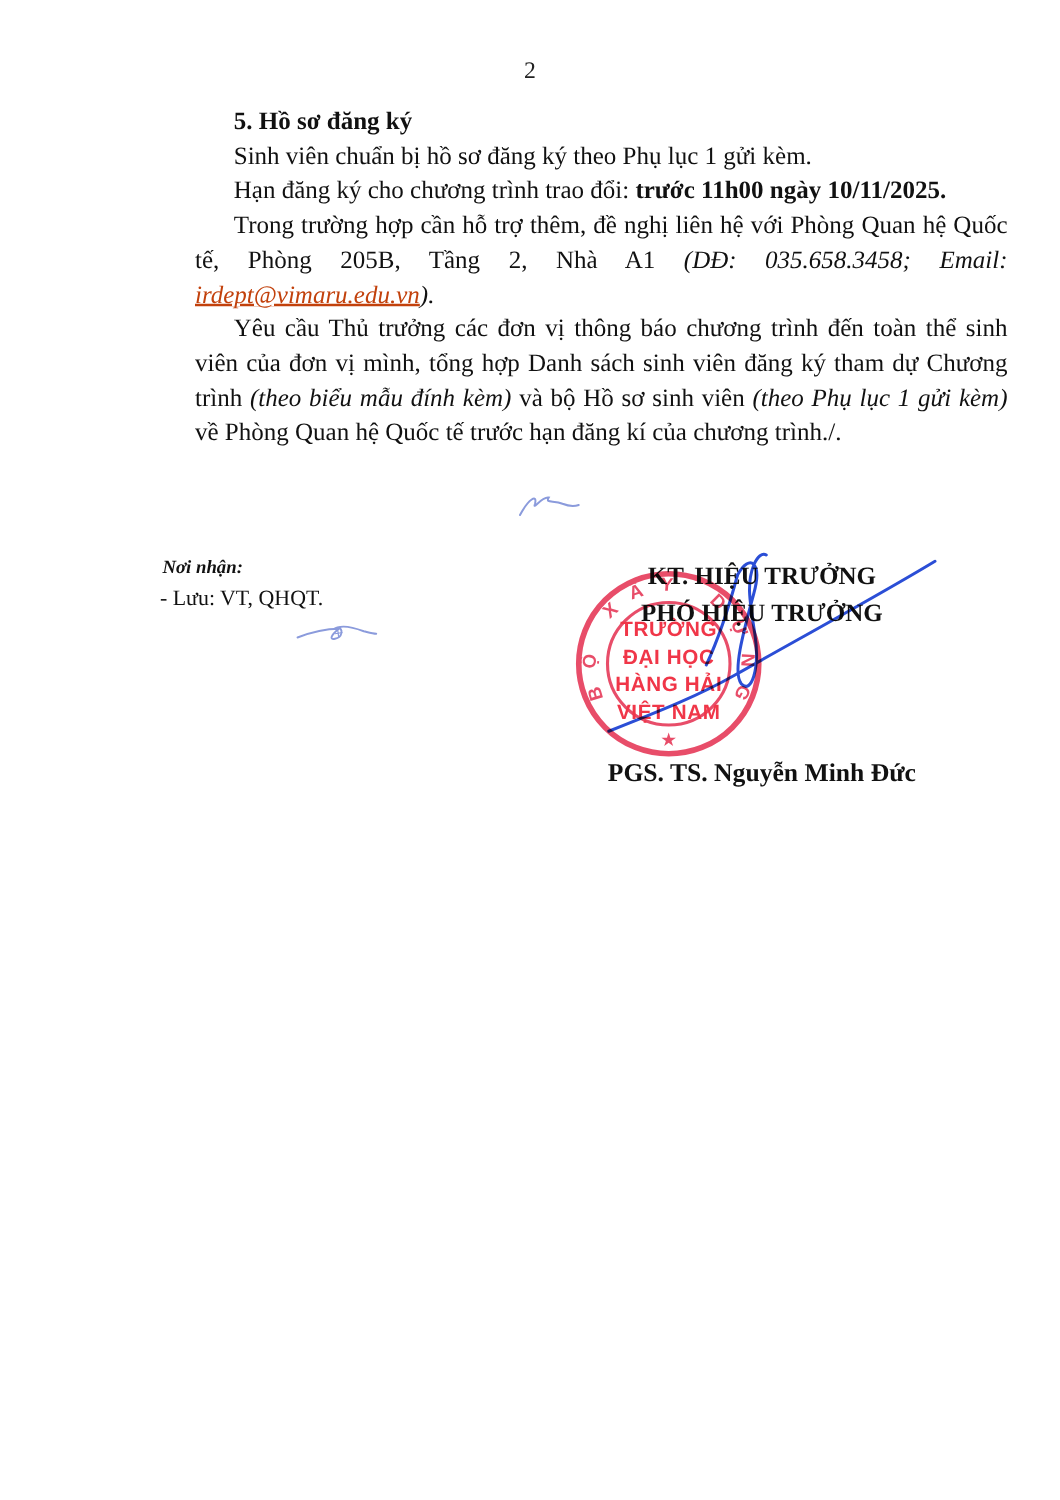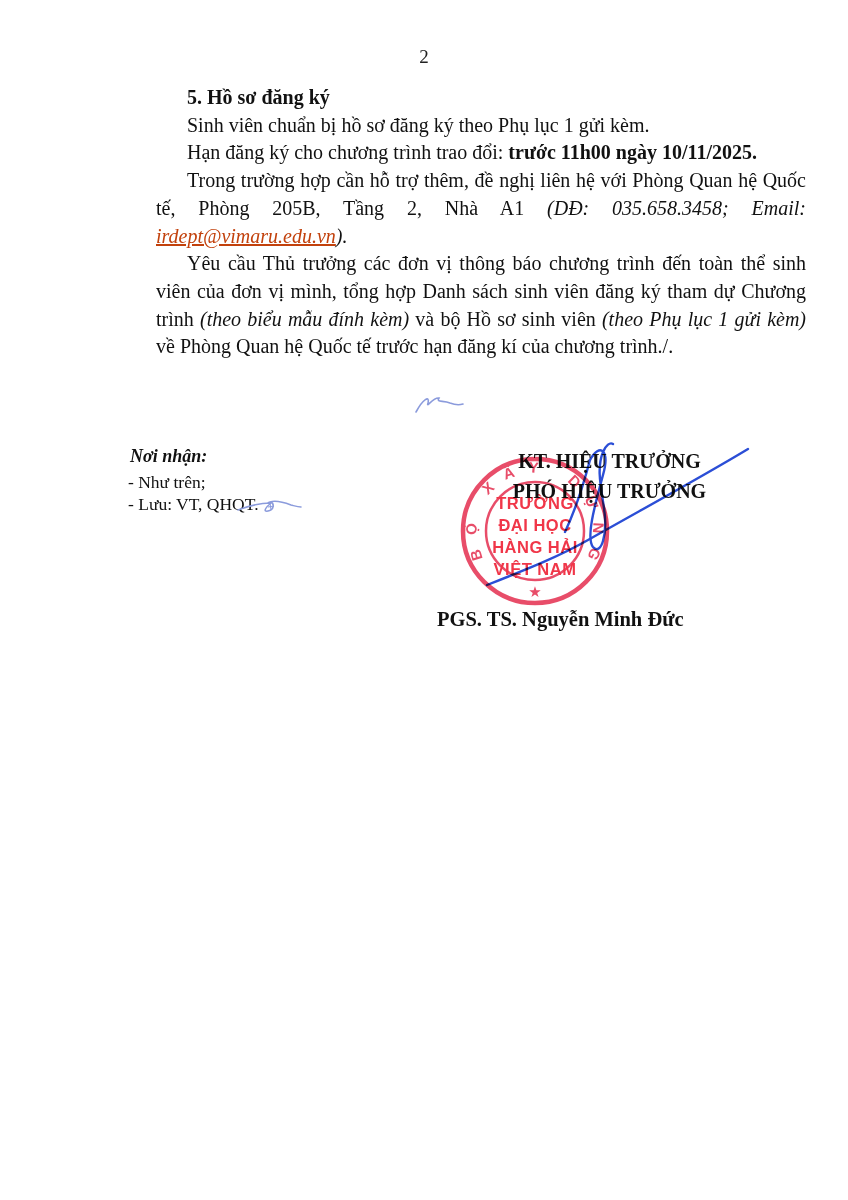--- a/index.html
+++ b/index.html
@@ -21,30 +21,30 @@
   }
   .content p{margin:0;text-indent:31px;}
   .b{font-weight:bold;}
   .i{font-style:italic;}
   .bi{font-weight:bold;font-style:italic;}
   a.email{text-decoration:underline;font-style:italic;cursor:pointer;}
   
   .recipients{
     position:absolute;left:128px;top:446px;width:240px;
   }
-  .recipients .label{font-size:18px;font-weight:bold;font-style:italic;margin:0 0 4px 2px;}
+  .recipients .label{font-size:15px;font-weight:bold;font-style:italic;margin:0 0 4px 2px;}
   .recipients .item{font-size:17.5px;line-height:22px;margin:0;}
   .sign-block{
     position:absolute;left:437px;top:447px;width:345px;
     text-align:center;font-weight:bold;font-size:20px;line-height:29.5px;
     z-index:1;
   }
   .signer-name{
     position:absolute;left:437px;top:608px;width:345px;
-    font-weight:bold;font-size:20.5px;
+    text-align:center;font-weight:bold;font-size:20.5px;
     z-index:1;
   }
   .stamp-svg{
     position:absolute;left:456px;top:452px;
     z-index:2;mix-blend-mode:multiply;opacity:.92;
   }
   .sig-svg{
     position:absolute;left:440px;top:420px;
     z-index:3;mix-blend-mode:multiply;
   }
@@ -64,21 +64,20 @@
     <p><span>Trong trường hợp cần hỗ trợ thêm, đề nghị liên hệ với Phòng Quan hệ Quốc tế, Phòng 205B, Tầng 2, Nhà A1 </span><span class="i">(DĐ: 035.658.3458; Email: </span><a class="email" style="color:#c2410c">irdept@vimaru.edu.vn</a><span class="i">).</span></p>
     <p><span>Yêu cầu Thủ trưởng các đơn vị thông báo chương trình đến toàn thể sinh viên của đơn vị mình, tổng hợp Danh sách sinh viên đăng ký tham dự Chương trình </span><span class="i">(theo biểu mẫu đính kèm)</span><span> và bộ Hồ sơ sinh viên </span><span class="i">(theo Phụ lục 1 gửi kèm)</span><span> về Phòng Quan hệ Quốc tế trước hạn đăng kí của chương trình./.</span></p>
   </div>
 
   <svg class="paraph-svg" style="left:408px;top:390px" width="62" height="28" viewBox="0 0 62 28">
     <path d="M 8 22 C 15 9 22 5 20 13 C 18 19 25 7 31 8 C 28 13 35 10 42 13 C 47 15 52 15 55 14" fill="none" stroke="#8b9bdc" stroke-width="1.6" stroke-linecap="round"></path>
   </svg>
 
   <div class="recipients">
     <p class="label">Nơi nhận:</p>
-    <p class="item">- Như trên;</p>
     <p class="item">- Lưu: VT, QHQT.</p>
   </div>
 
   <svg class="paraph-svg" style="left:235px;top:494px" width="72" height="26" viewBox="0 0 72 26">
     <path d="M 3 16 C 16 11 28 9 36 9 C 30 14 28 18 33 17 C 39 16 40 9 35 8 C 41 6 48 8 56 11 C 60 12 63 13 66 13" fill="none" stroke="#8b9bdc" stroke-width="1.5" stroke-linecap="round"></path>
     <path d="M 33 13 L 39 12 M 35 9 L 36 16" fill="none" stroke="#8b9bdc" stroke-width="1"></path>
   </svg>
 
   <div class="sign-block">
     <div>KT. HIỆU TRƯỞNG</div>

